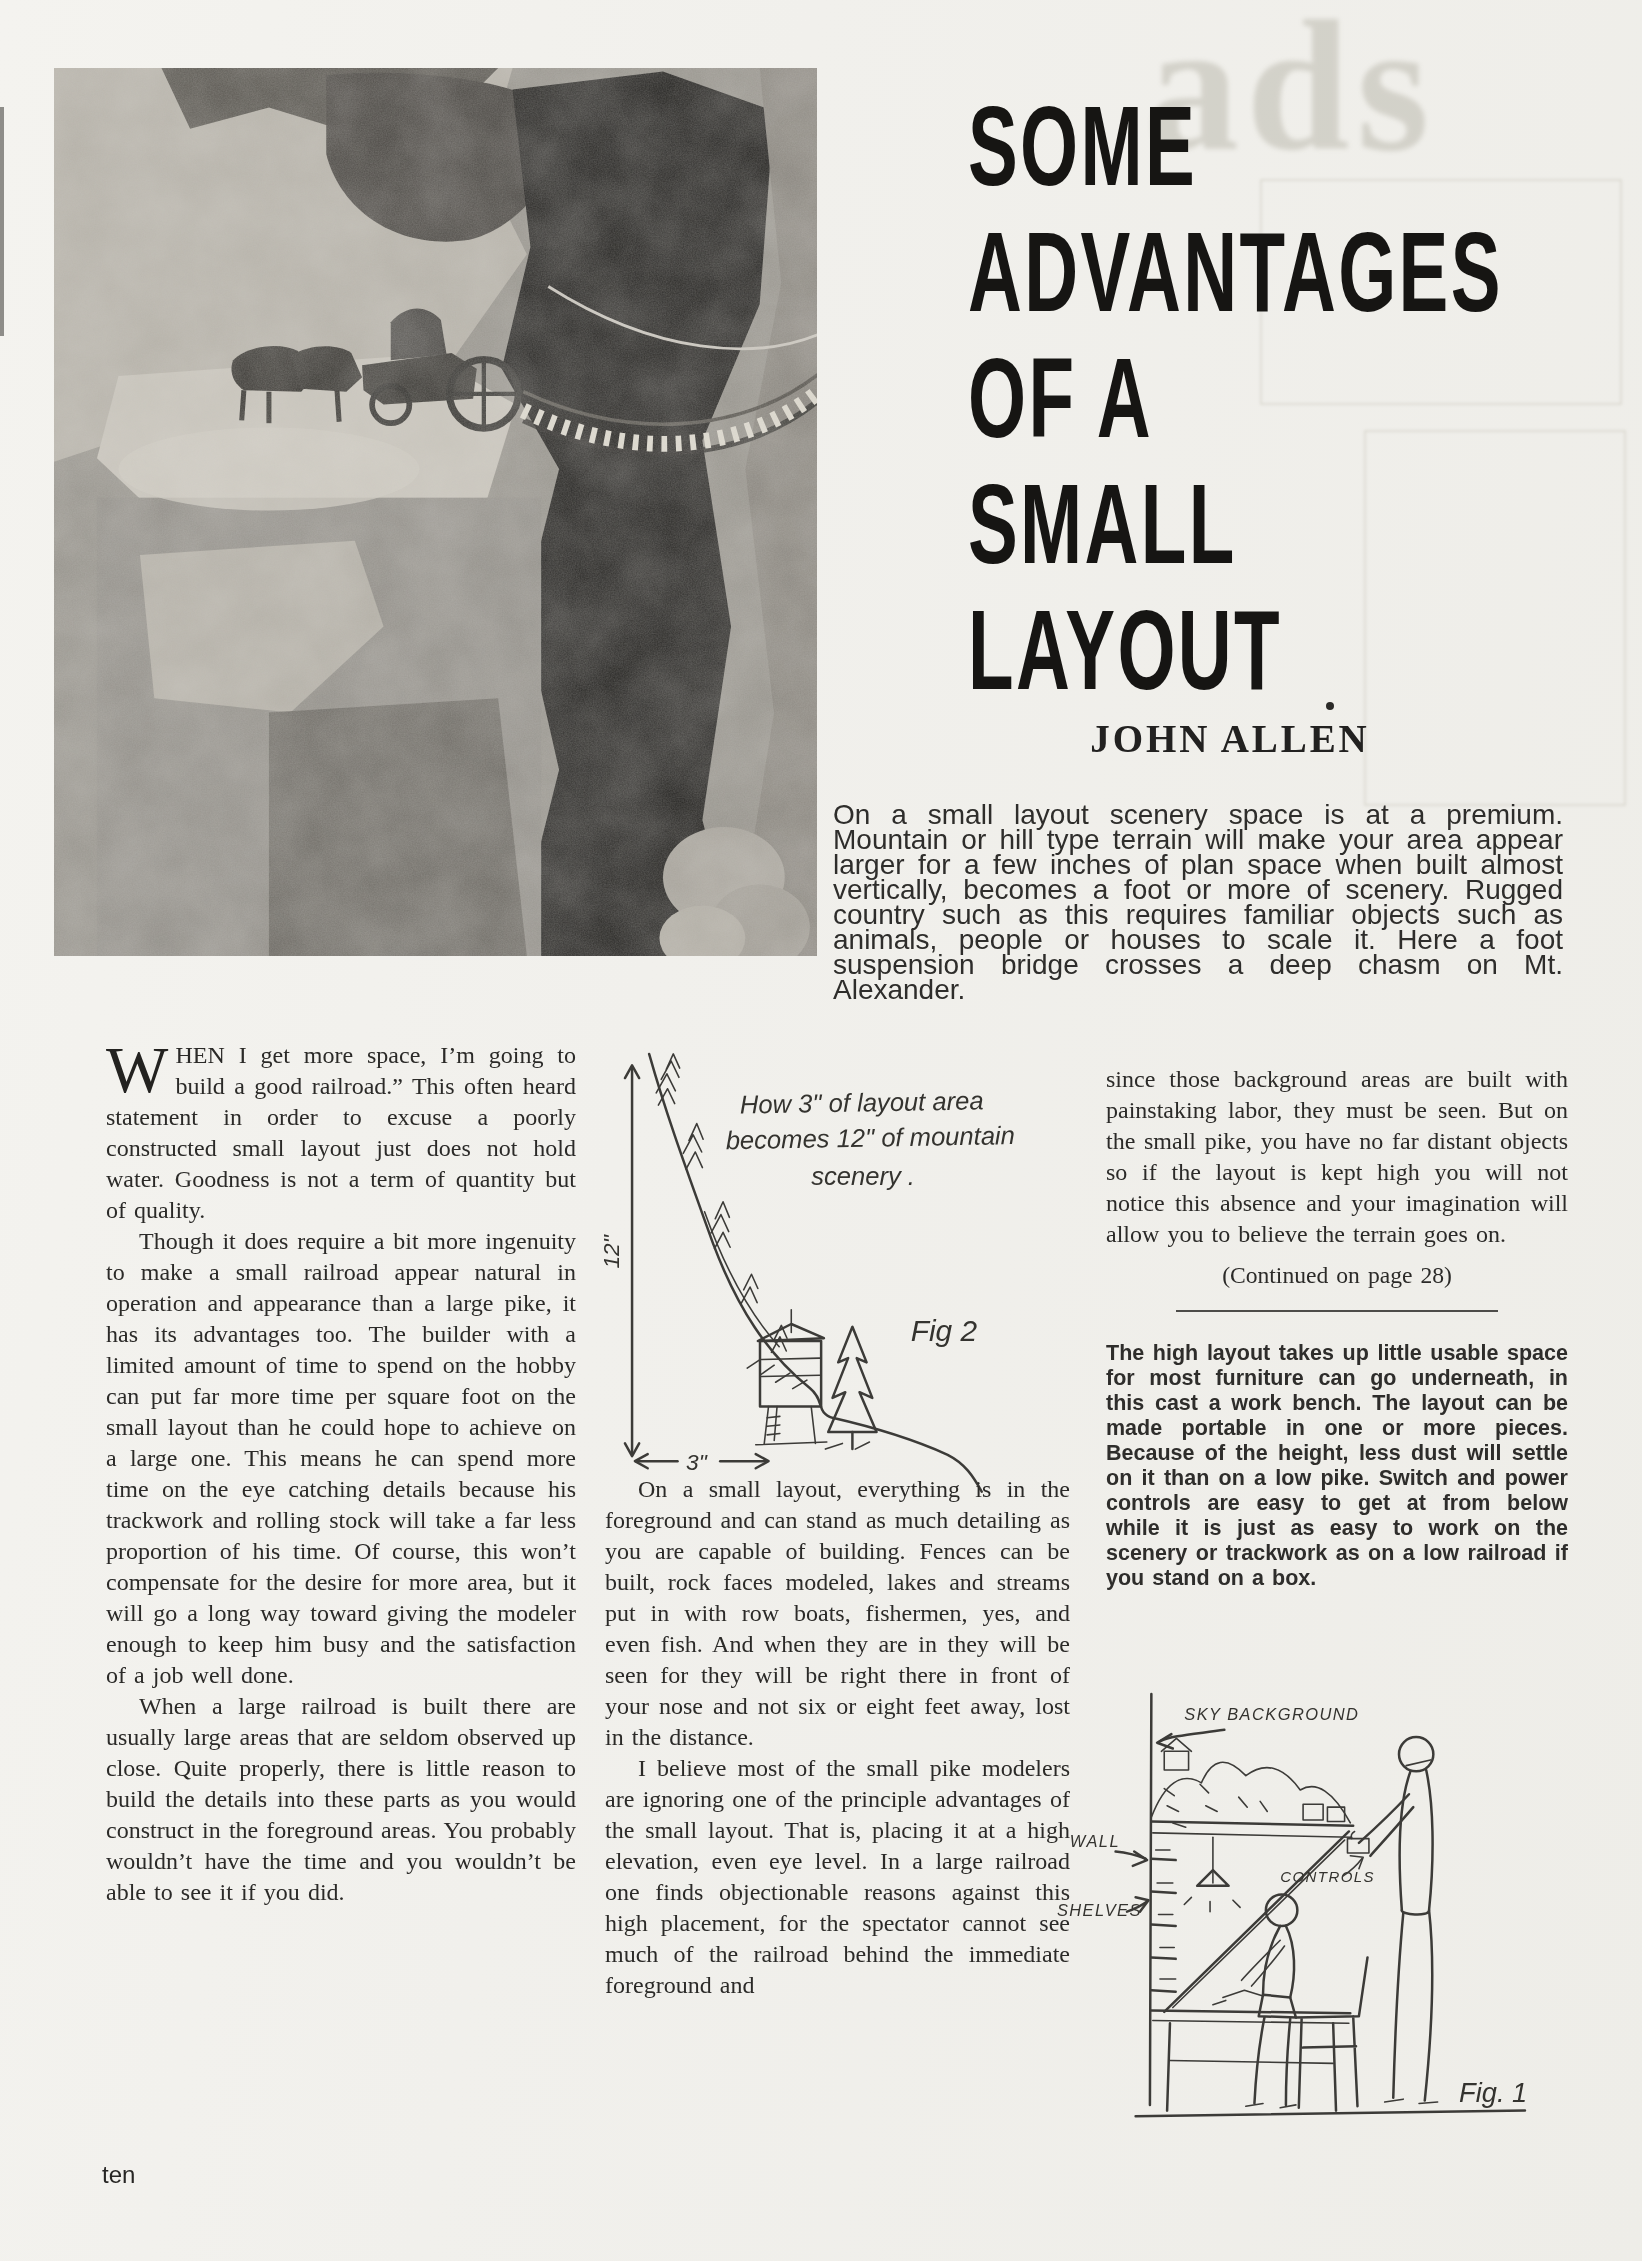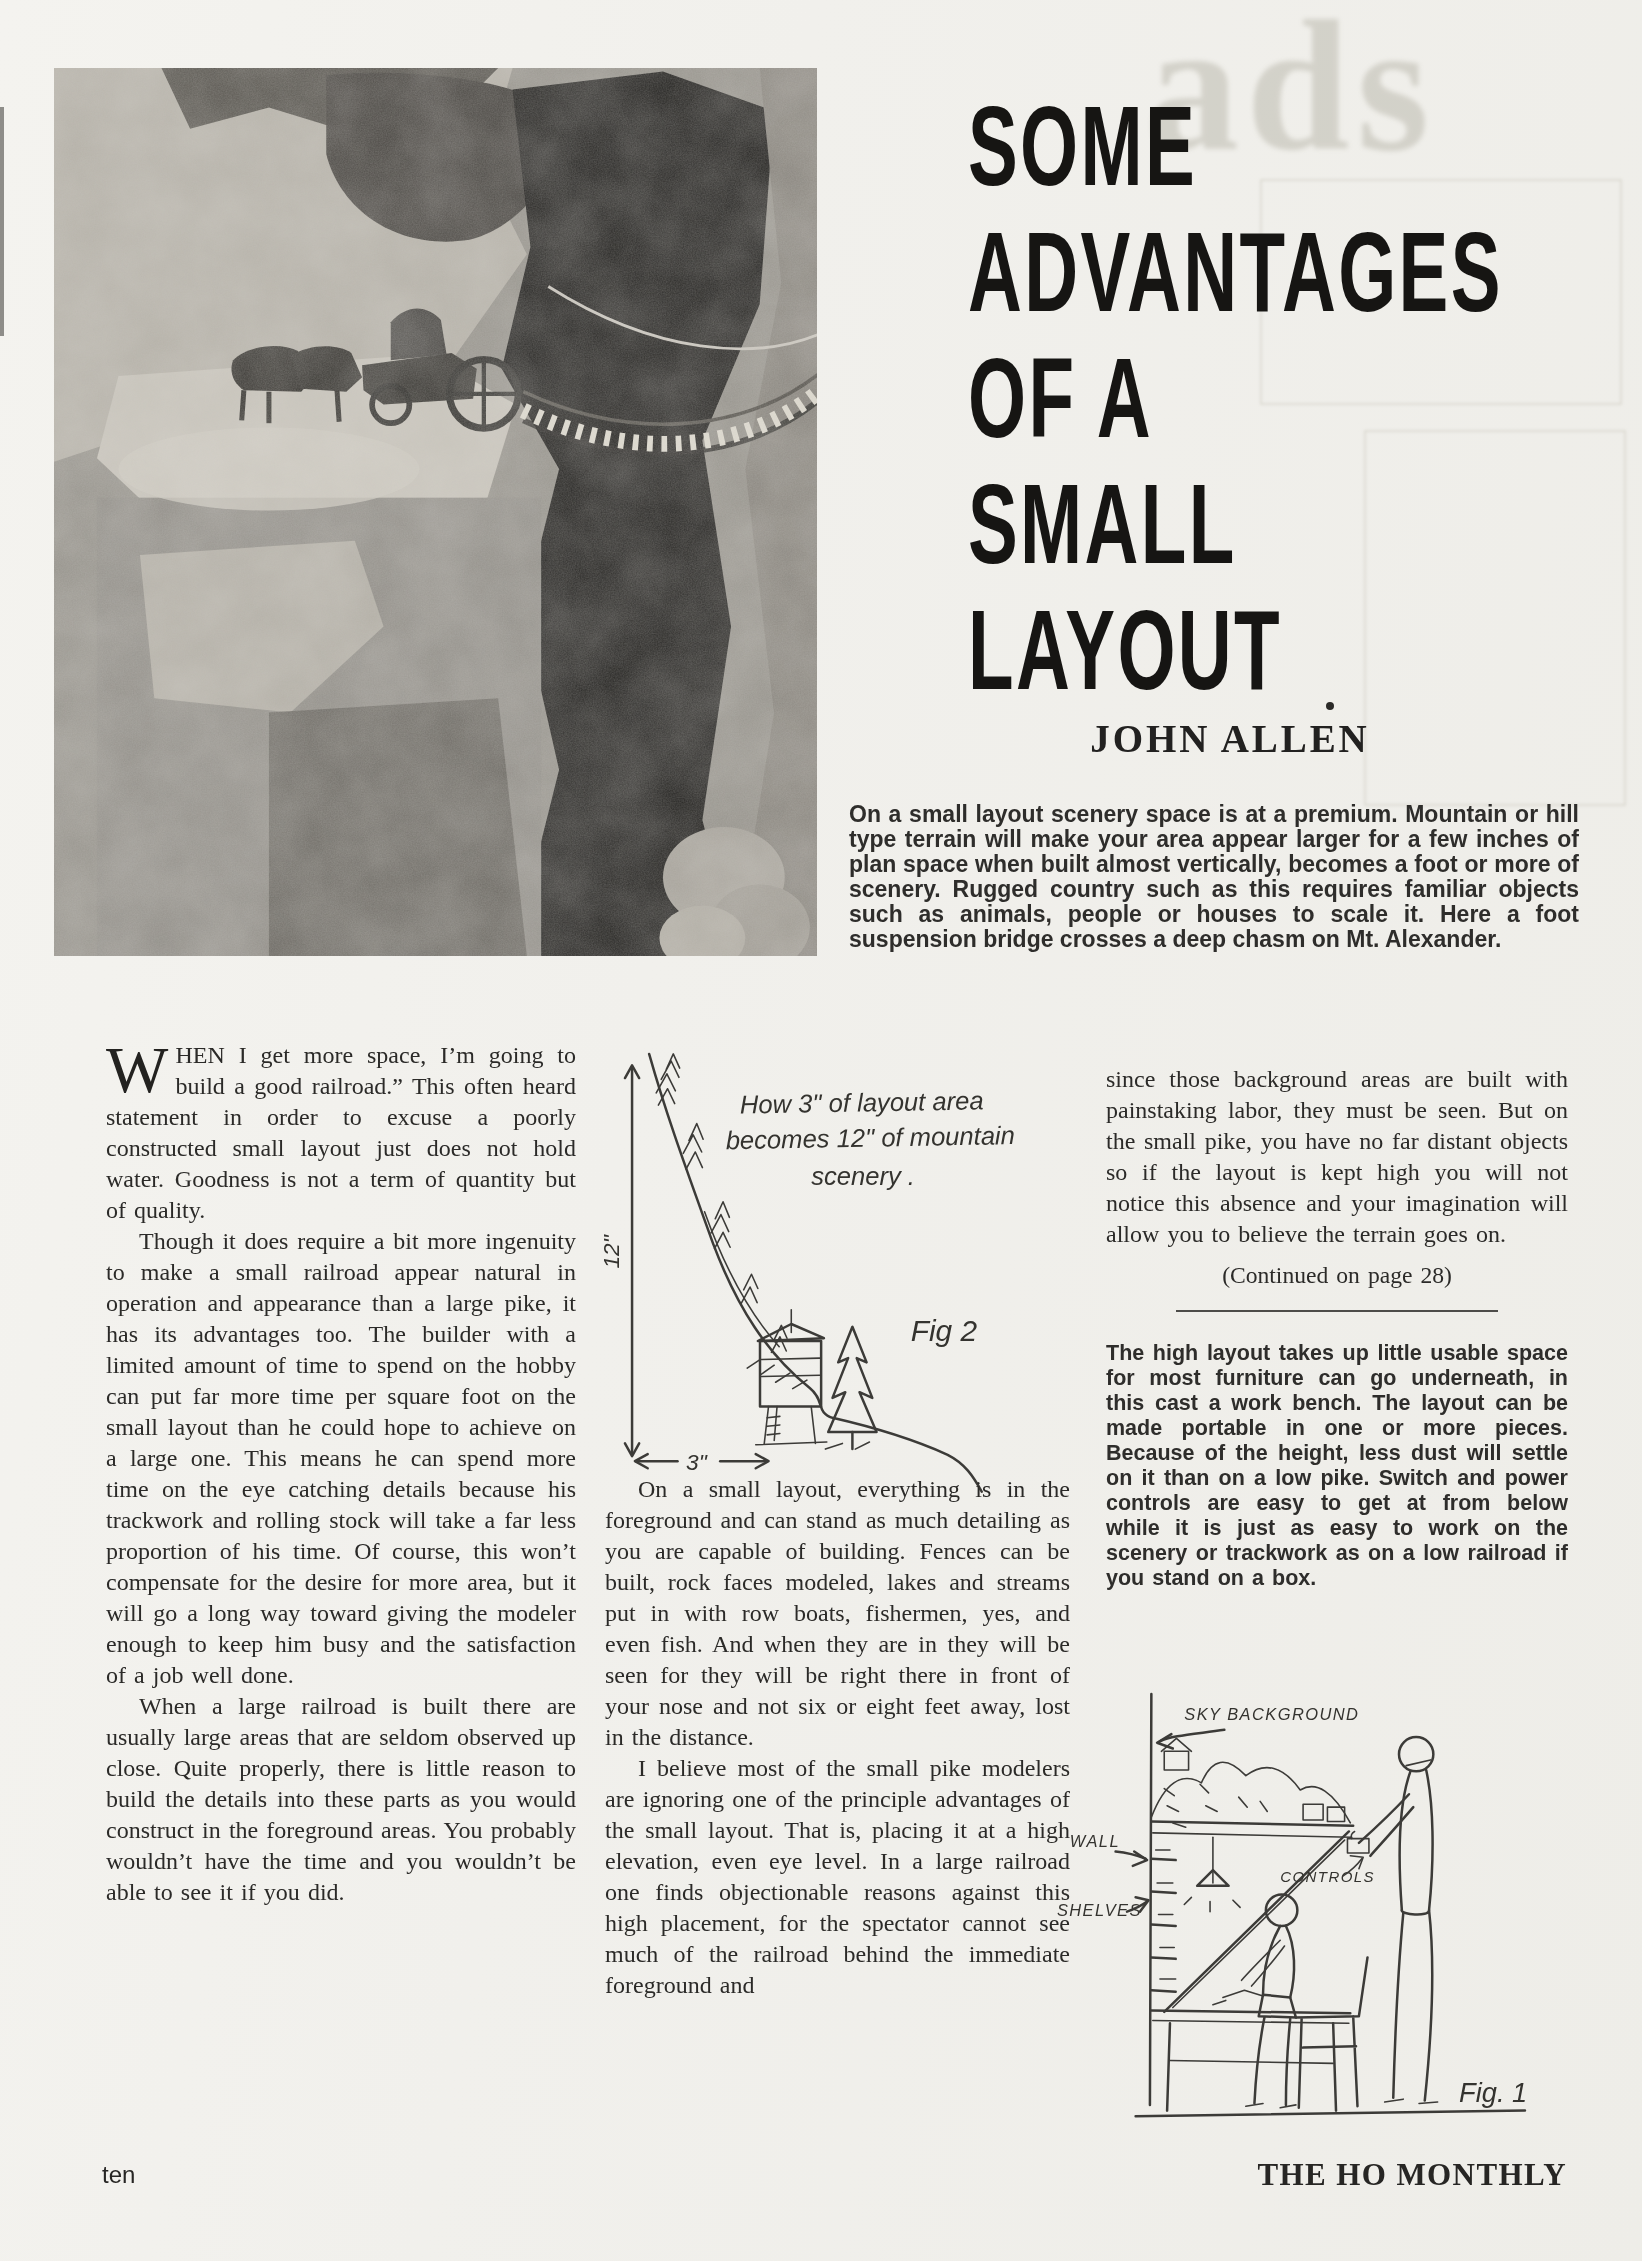--- a/index.html
+++ b/index.html
@@ -16,21 +16,21 @@
   .photo{position:absolute;left:54px;top:68px;width:763px;height:888px;background:#8f8c86;}
   .photo svg{display:block;width:100%;height:100%;}
 
   
   .title{position:absolute;left:968px;top:83px;width:644px;}
   .title .tline{display:block;height:126px;line-height:126px;font-family:"Liberation Sans",sans-serif;font-weight:bold;font-size:113px;letter-spacing:3.6px;color:#161513;transform:scaleX(.66);transform-origin:left center;white-space:nowrap;}
 
   .byline{position:absolute;left:861px;top:716px;width:738px;text-align:center;font-family:"Liberation Serif",serif;font-weight:bold;font-size:39px;letter-spacing:2.9px;color:#222120;}
   .speck{position:absolute;left:1326px;top:702px;width:7.9px;height:7.9px;border-radius:50%;background:#2b2a28;}
 
-  .lead-caption{position:absolute;left:833px;top:802px;width:730px;font-family:"Liberation Sans",sans-serif;font-weight:bold;font-size:23px;line-height:25px;text-align:justify;color:#2e2d2b;margin-left:16px;}
+  .lead-caption{position:absolute;left:833px;top:802px;width:730px;font-family:"Liberation Sans",sans-serif;font-weight:normal;font-size:28px;line-height:25px;text-align:justify;color:#2e2d2b;}
 
   
   .bodycol{position:absolute;font-size:24px;line-height:31px;text-align:justify;word-spacing:2.1px;color:#2b2a28;}
   .bodycol p{margin:0;}
   .bodycol p.ind{text-indent:33px;}
   .col1{left:106px;top:1040px;width:470px;}
   .col2text{left:605px;top:1474px;width:465px;}
   .col3{left:1106px;top:1064px;width:462px;}
   .dropcap{float:left;font-size:66px;line-height:53px;padding:2.9px 7.2px 0 0;font-family:"Liberation Serif",serif;color:#232220;}
   .continued{margin-top:10px !important;text-align:center;text-indent:0 !important;font-size:23.6px;}
@@ -265,16 +265,15 @@
       <path class="sketch" d="M116,332 C128,328 136,324 144,318"></path>
       <polyline class="sketch" points="128,312 146,316 134,332"></polyline>
       <text class="hand" x="330" y="290" font-size="21" letter-spacing="2">CONTROLS</text>
       <path class="sketch-thin" d="M418,282 C430,274 438,266 444,258"></path>
       <polyline class="sketch-thin" points="428,254 446,256 440,272"></polyline>
       <text class="hand" x="580" y="598" font-size="38">Fig. 1</text>
     </svg>
   </div>
 
   <div class="folio">ten</div>
-  <div class="journal">THE HO MONTHLY</div>
 
 </div>
 
 
 </body></html>

